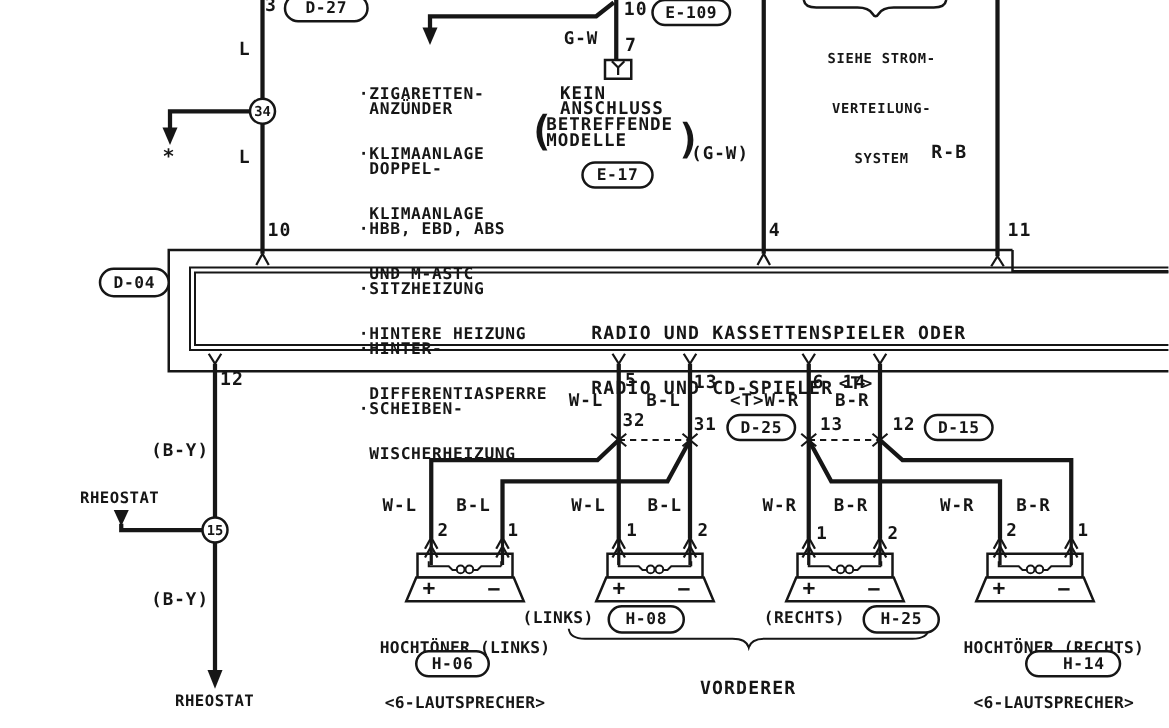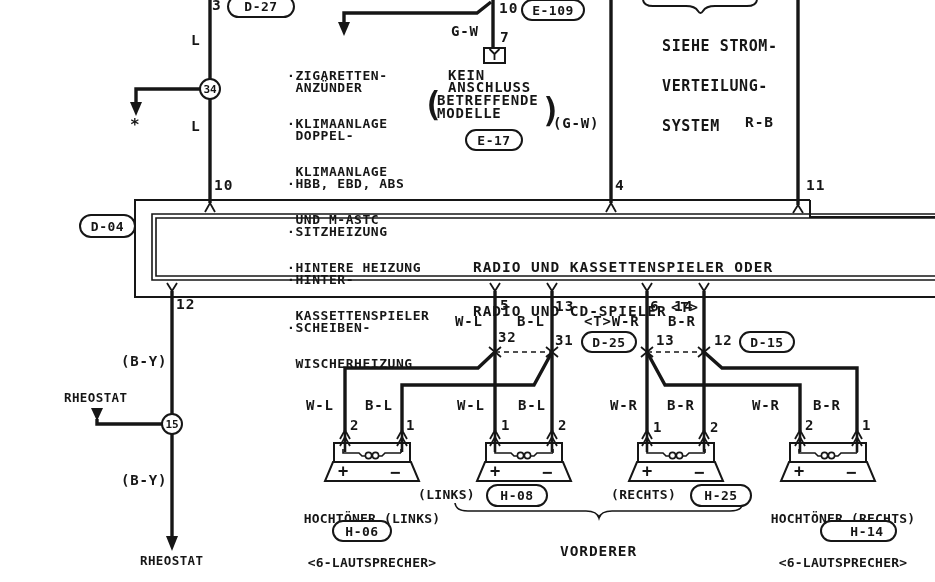--- a/index.html
+++ b/index.html
@@ -17,21 +17,21 @@
   .f{fill:#161616;stroke:none;}
   .wh{fill:#ffffff;}
   .jc{fill:#ffffff;stroke-width:2px;}
   .lbl{position:absolute;font-weight:bold;color:#161616;white-space:pre;line-height:1;}
   .fs15{font-size:14.5px;letter-spacing:0.9px;}
   .fs14{font-size:14px;letter-spacing:0.8px;}
   .fs13{font-size:13px;letter-spacing:0.3px;}
   .fs12{font-size:12.5px;letter-spacing:0.4px;text-align:right;}
   .fs11{font-size:11px;letter-spacing:0;}
   .list{font-size:13px;letter-spacing:0.55px;line-height:12px;}
-  .blk13{line-height:13.4px;font-size:15px;letter-spacing:0.6px;}
+  .blk13{line-height:13.4px;font-size:11px;letter-spacing:0.6px;text-align:center;}
   .blk14{line-height:13.2px;font-size:14.5px;letter-spacing:0.9px;}
   .cap{line-height:14.5px;font-size:13px;letter-spacing:0.2px;text-align:center;width:220px;}
   .title{font-size:14.5px;letter-spacing:0.95px;line-height:14.8px;}
   .oval{position:absolute;border:2px solid #161616;border-radius:12px;background:#fff;
         display:flex;align-items:center;justify-content:center;
         font-weight:bold;font-size:13px;letter-spacing:0.5px;color:#161616;}
   .paren{font-size:33px;font-weight:bold;letter-spacing:0;}
 </style>
 </head>
 <body>
@@ -158,21 +158,21 @@
 <div class="lbl fs11" style="left:198px;top:84px;width:24px;text-align:center;">34</div>
 <div class="lbl" style="left:130px;top:117px;font-size:16px;">*</div>
 <div class="lbl fs15" style="left:214px;top:178px;">10</div>
 
 <div class="lbl list" style="left:287px;top:46px;">
   <div>·ZIGARETTEN-</div><div> ANZÜNDER</div>
   <div>·KLIMAANLAGE</div><div> DOPPEL-</div>
   <div> KLIMAANLAGE</div><div>·HBB, EBD, ABS</div>
   <div> UND M-ASTC</div><div>·SITZHEIZUNG</div>
   <div>·HINTERE HEIZUNG</div><div>·HINTER-</div>
-  <div> KASSETTENSPIELER</div><div>·SCHEIBEN-</div>
+  <div> DIFFERENTIASPERRE</div><div>·SCHEIBEN-</div>
   <div> WISCHERHEIZUNG</div>
 </div>
 
 <div class="lbl fs15" style="left:499px;top:1px;">10</div>
 <div class="oval" style="left:521px;top:-1px;width:60px;height:18px;">E-109</div>
 <div class="lbl fs14" style="left:451px;top:24px;">G-W</div>
 <div class="lbl fs15" style="left:500px;top:30px;">7</div>
 <div class="lbl fs14" style="left:448px;top:68px;">KEIN</div>
 <div class="lbl fs14" style="left:448px;top:80px;">ANSCHLUSS</div>
 <div class="lbl paren" style="left:423px;top:88px;">(</div>

